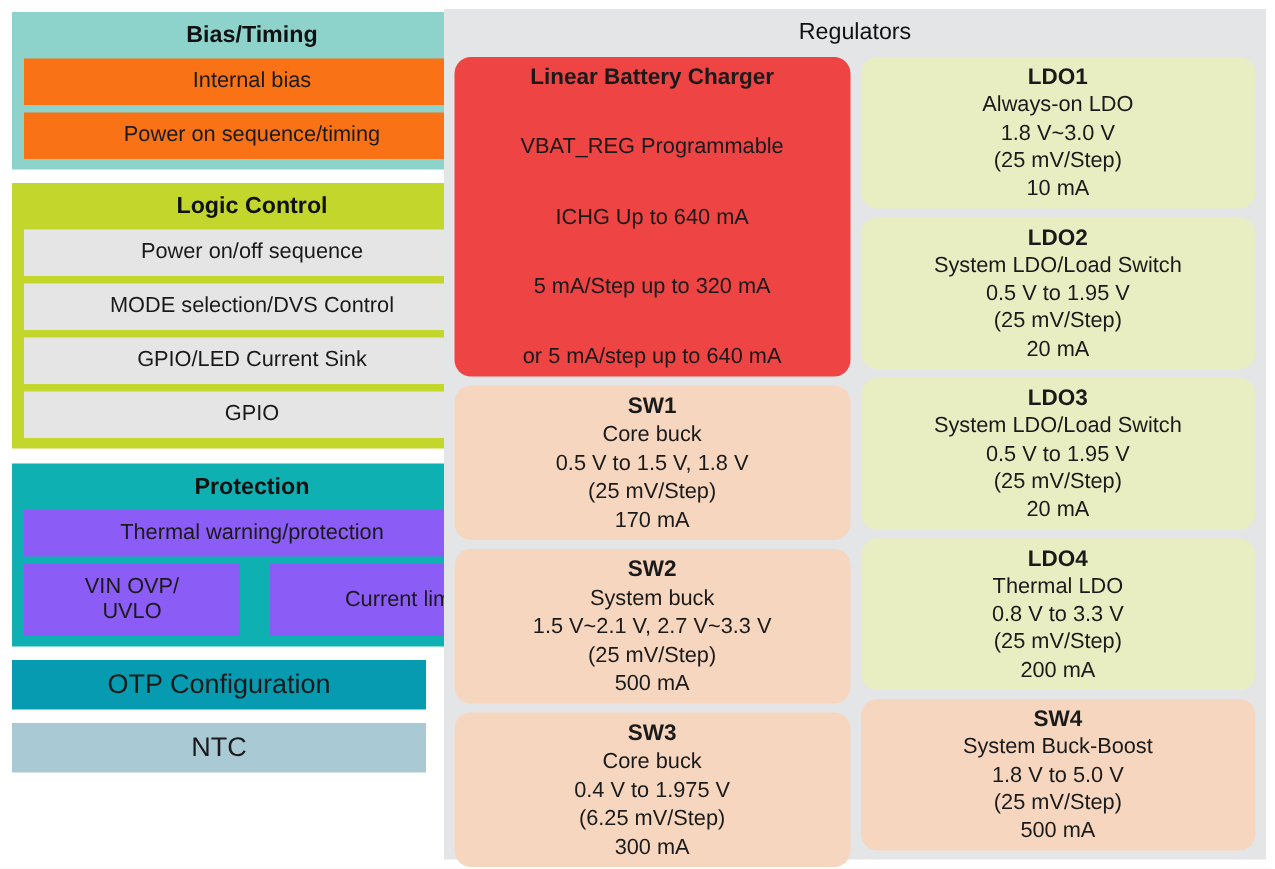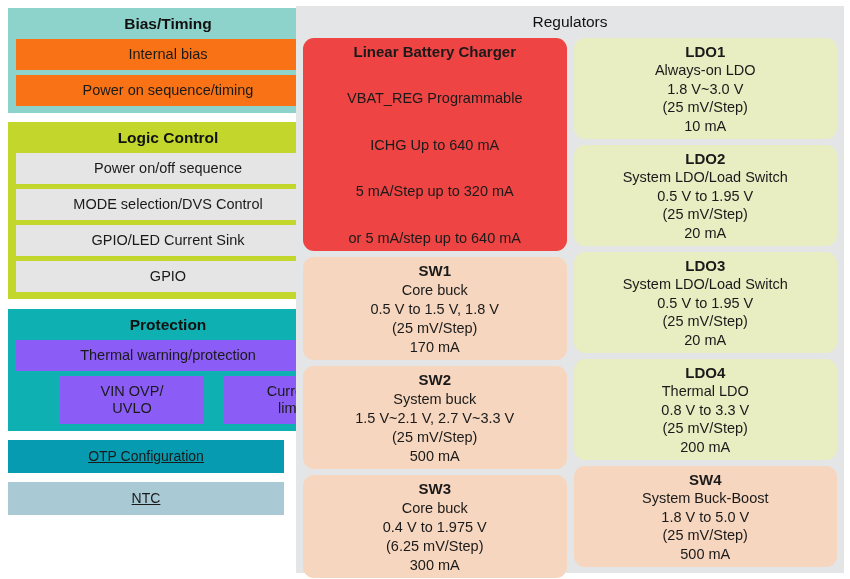--- a/index.html
+++ b/index.html
@@ -58,35 +58,33 @@
 
   .group-logic { background: #c2d62c; margin-top: 9px; }
   .group-logic .chip { background: #e5e5e5; }
 
   .group-prot { background: #0fb0b2; margin-top: 10px; }
   .group-prot .chip { background: #8b5cf6; }
 
   .prot-row {
     display: flex;
     gap: 20px;
-    margin-left: 44px;
   }
   .prot-row .chip { margin-bottom: 0; }
   .prot-row .chip.half-a { flex: 0 0 144px; padding: 7px 4px; }
   .prot-row .chip.half-b { flex: 1 1 auto; display: flex; align-items: center; justify-content: center; padding-left: 42px; }
 
   .bar {
     box-sizing: border-box;
     width: 276px;
     text-align: center;
-    font-size: 14px;
+    font-size: 18px;
     line-height: 17px;
     padding: 8px 4px;
     color: #1a1a1a;
-    text-decoration: underline;
   }
   .bar-otp { background: #069bb0; margin-top: 9px; }
   .bar-ntc { background: #a9c9d4; margin-top: 9px; }
 
   
   #right-panel {
     position: absolute;
     left: 296px;
     top: 6px;
     width: 548px;

